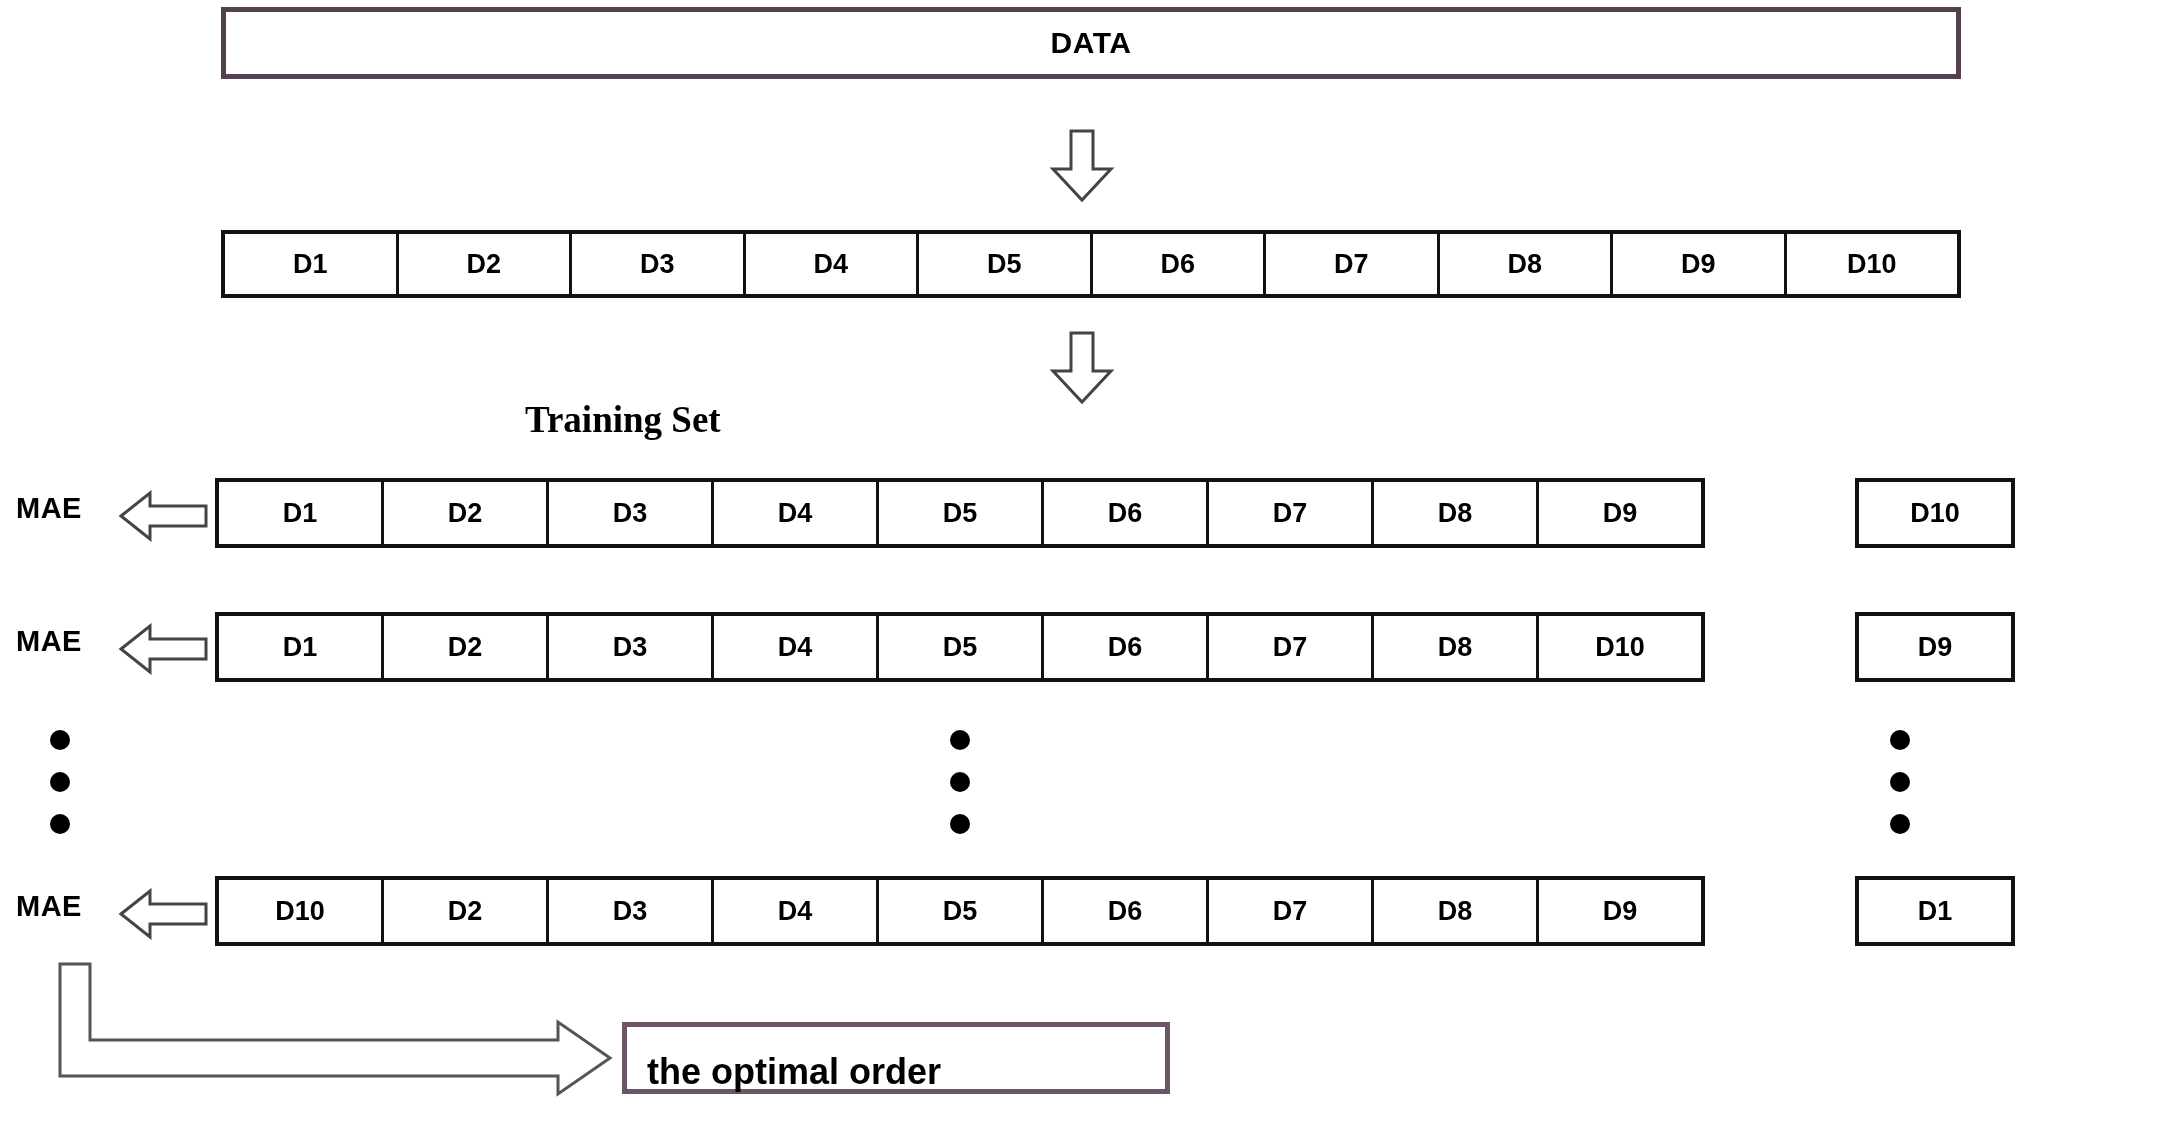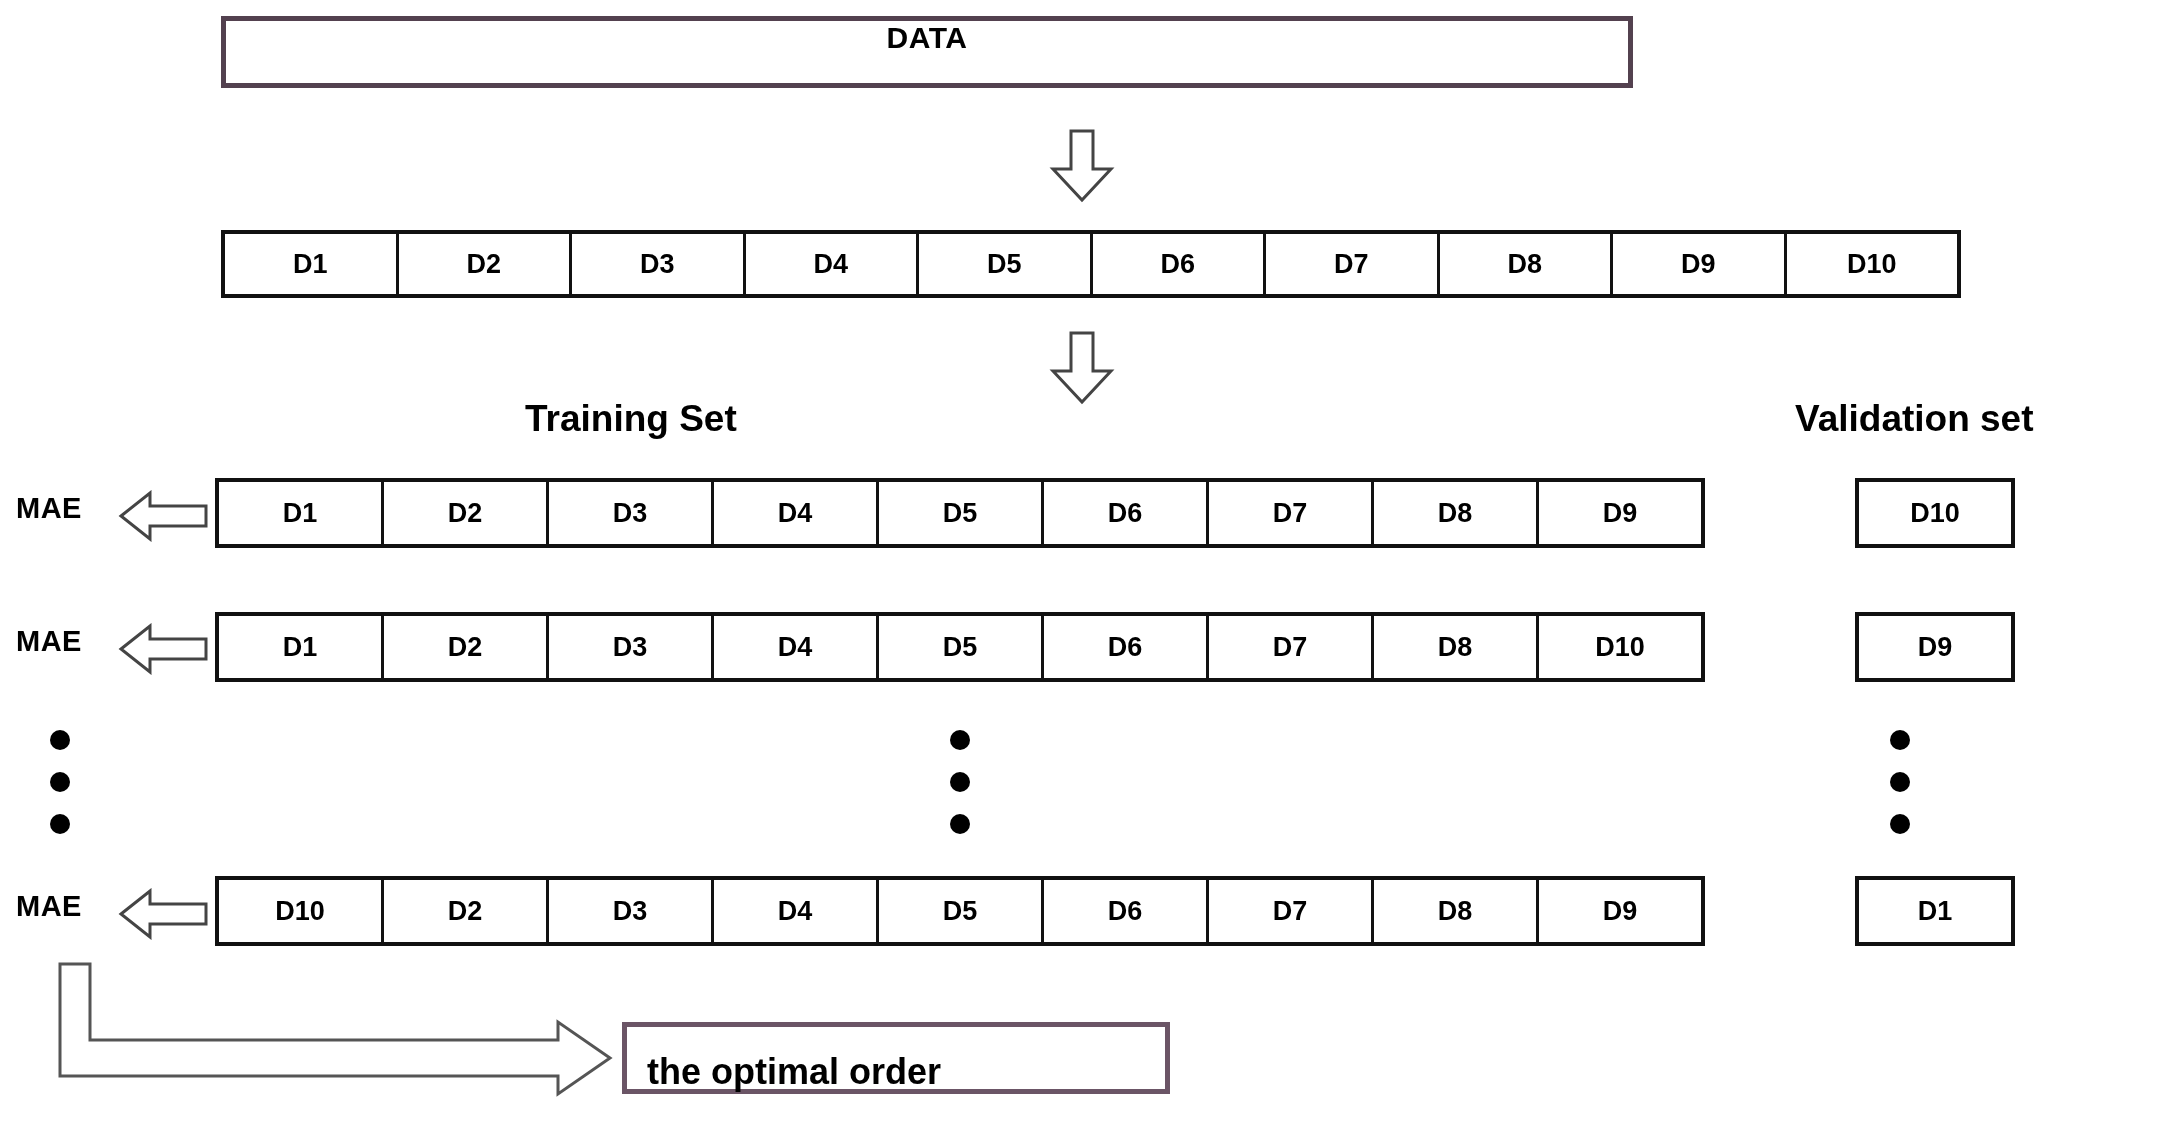--- a/index.html
+++ b/index.html
@@ -16,28 +16,28 @@
     width: 2164px;
     height: 1135px;
     background: #ffffff;
     overflow: hidden;
   }
 
   
   .data-banner {
     position: absolute;
     left: 221px;
-    top: 16px;
-    width: 1412px;
+    top: 7px;
+    width: 1740px;
     height: 72px;
     border: 5px solid #53414f;
     background: #ffffff;
     box-sizing: border-box;
     display: flex;
-    align-items: flex-start;
+    align-items: center;
     justify-content: center;
   }
   .data-banner .lbl {
     font-size: 30px;
     font-weight: bold;
     letter-spacing: .5px;
   }
 
   
   .down-arrow {
@@ -97,20 +97,21 @@
     font-size: 27px;
     font-weight: bold;
   }
 
   
   .section-head {
     position: absolute;
     font-size: 37px;
     font-weight: bold;
     white-space: nowrap;
+    font-family: Liberation Serif, serif;
   }
   #head-training { left: 525px; top: 398px; }
   #head-validation { left: 1795px; top: 398px; }
 
   
   .mae-label {
     position: absolute;
     left: 16px;
     width: 86px;
     font-size: 29px;
@@ -201,21 +202,20 @@
     <div class="cell">D10</div>
   </div>
 
   <div class="down-arrow" style="left:1049px; top:330px;">
     <svg viewBox="0 0 66 76" width="66" height="76" aria-hidden="true">
       <polygon points="22,3 44,3 44,41 62,41 33,72 4,41 22,41" fill="#ffffff" stroke="#444444" stroke-width="3" stroke-linejoin="miter"></polygon>
     </svg>
   </div>
 
   <div class="section-head" id="head-training">Training Set</div>
-  <div class="section-head" id="head-validation">Validation set</div>
 
   <div class="mae-label" style="top:492px;">MAE</div>
   <div class="left-arrow" style="top:490px;">
     <svg viewBox="0 0 92 52" width="92" height="52" aria-hidden="true">
       <polygon points="3,26 32,3 32,16 88,16 88,36 32,36 32,49" fill="#ffffff" stroke="#444444" stroke-width="3" stroke-linejoin="miter"></polygon>
     </svg>
   </div>
   <div class="strip train-strip" style="top:478px;">
     <div class="cell">D1</div>
     <div class="cell">D2</div>

